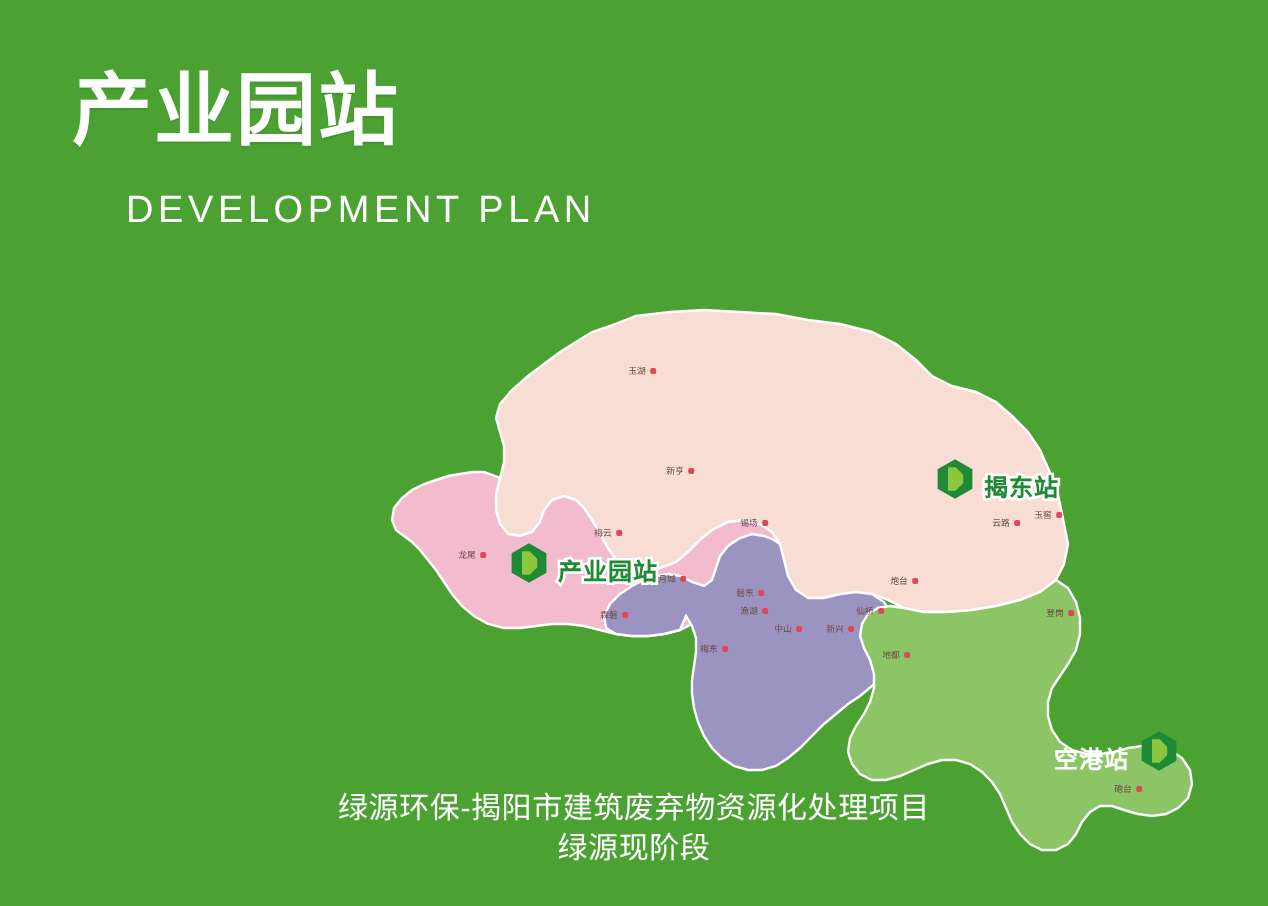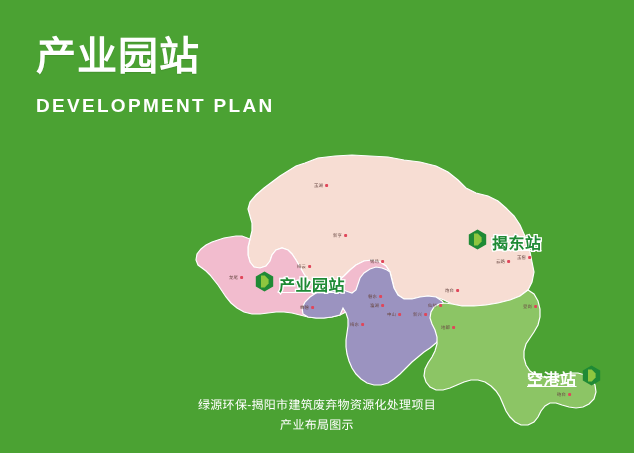--- a/index.html
+++ b/index.html
@@ -30,24 +30,25 @@
     font-size: 40px;
     line-height: 45px;
     font-weight: bold;
     letter-spacing: 1px;
     white-space: nowrap;
     text-shadow: 0 1px 1px rgba(0,0,0,0.10);
   }
   #subtitle {
     color: #ffffff;
     font-size: 19px;
-    font-weight: bold;
+    font-weight: normal;
     letter-spacing: 2.3px;
     margin-top: 16px;
     white-space: nowrap;
+    margin-left: 27px;
   }
 
   
   #map-wrap {
     position: absolute;
     left: 0;
     top: 0;
     width: 634px;
     height: 453px;
     z-index: 10;
@@ -58,24 +59,23 @@
   .station {
     position: absolute;
     z-index: 30;
     display: flex;
     align-items: center;
     gap: 5px;
     white-space: nowrap;
   }
   .station.rtl { flex-direction: row-reverse; }
   .station-label {
-    font-size: 16px;
+    font-size: 12px;
     font-weight: bold;
     letter-spacing: 0.5px;
-    text-decoration: underline;
   }
   .station-label.green {
     color: #1f8a35;
     -webkit-text-stroke: 2.6px #ffffff;
     paint-order: stroke fill;
   }
   .station-label.white { color: #ffffff; text-align: right; }
   .logo-icon { display: block; }
 
   
@@ -103,21 +103,21 @@
   #caption {
     position: absolute;
     left: 0;
     right: 0;
     bottom: 18px;
     z-index: 45;
     text-align: center;
     color: #ffffff;
   }
   .caption-line {
-    font-size: 12px;
+    font-size: 15px;
     line-height: 20px;
     letter-spacing: 0.3px;
   }
 </style>
 </head>
 <body>
 
 <div id="poster">
 
   <div id="map-wrap">
@@ -285,16 +285,16 @@
     <span class="station-label white">空港站</span>
   </div>
 
   <div id="title-block">
     <div class="title-line">产业园站</div>
     <div id="subtitle">DEVELOPMENT PLAN</div>
   </div>
 
   <div id="caption">
     <div class="caption-line">绿源环保-揭阳市建筑废弃物资源化处理项目</div>
-    <div class="caption-line">产业布局图示</div>
+    <div class="caption-line">绿源现阶段</div>
   </div>
 
 </div>
 
 </body></html>

